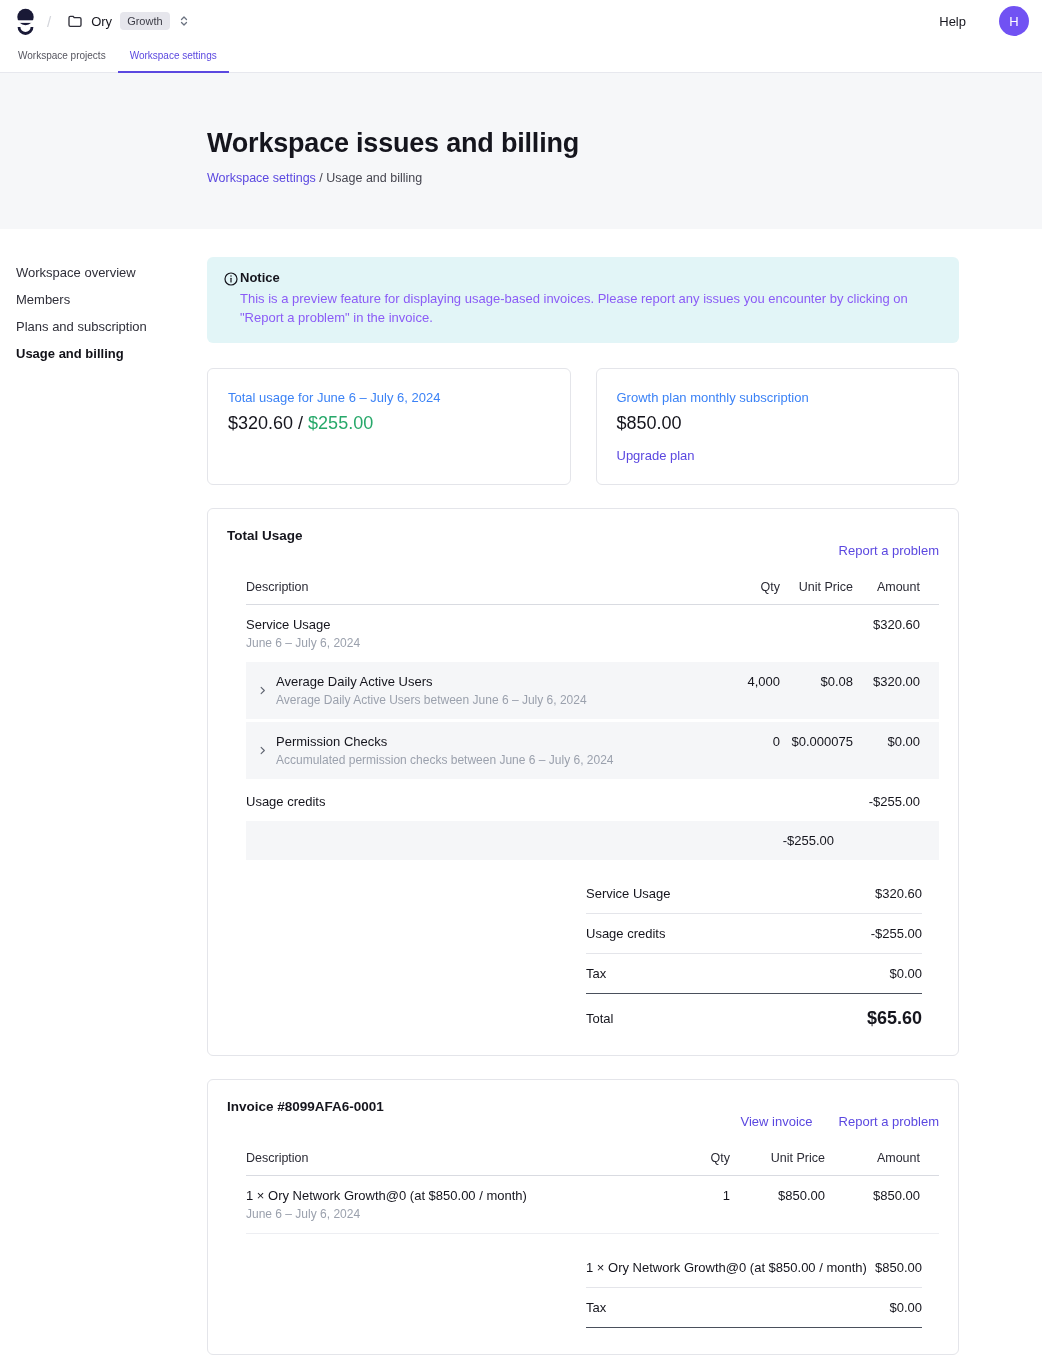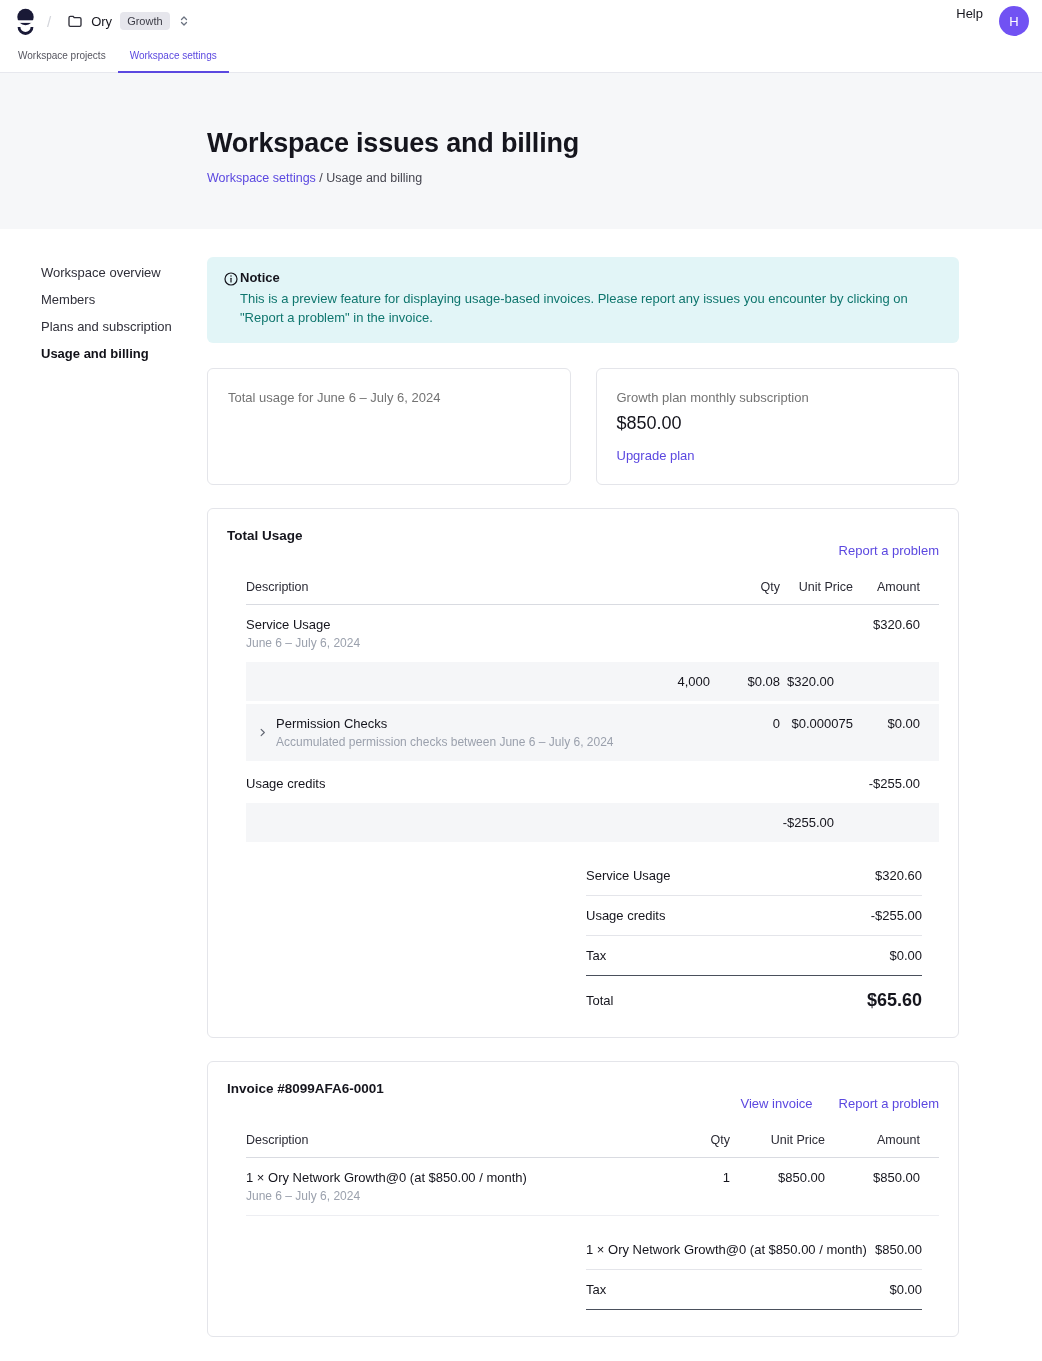--- a/index.html
+++ b/index.html
@@ -8,57 +8,57 @@
   button { font-family:inherit; }
 
   
   .topbar { display:flex; align-items:center; height:42px; padding:0 13px 0 16px; background:#fff; }
   .topbar-left { display:flex; align-items:center; gap:9px; }
   .logo-wrap { display:flex; align-items:center; cursor:pointer; }
   .slash { color:#d3d5db; font-size:15px; margin:0 3px; }
   .ws-switch { display:flex; align-items:center; gap:8px; cursor:pointer; padding:4px 4px; border-radius:6px; }
   .ws-name { font-size:13px; font-weight:500; color:#17171f; }
   .badge { background:#e6e6ec; color:#3c3c46; font-size:11px; padding:3px 7px; border-radius:4px; }
-  .topbar-right { margin-left:auto; display:flex; gap:16px; }
+  .topbar-right { margin-left:auto; display:flex; align-items:center; gap:33px; }
   .help-link { font-size:13px; color:#17171f; cursor:pointer; }
   .avatar { width:30px; height:30px; border-radius:50%; background:#7152f3; color:#fff;
             display:flex; align-items:center; justify-content:center; font-size:13px; font-weight:500; cursor:pointer; }
 
   
   .tabs { display:flex; padding-left:6px; border-bottom:1px solid #e7e8ee; background:#fff; }
   .tab { padding:8px 12px 11px; font-size:10px; color:#55555f; cursor:pointer; position:relative; }
   .tab.active { color:#5b48e0; font-weight:500; }
   .tab.active::after { content:""; position:absolute; left:0; right:0; bottom:-1px; height:2px; background:#5b48e0; }
 
   
   .page-header { background:#f6f7f9; padding:55px 0 44px; }
   .page-header h1 { margin-left:207px; font-size:27px; font-weight:700; letter-spacing:-0.2px; color:#15151d; }
   .breadcrumb { margin:12px 0 0 207px; font-size:12.5px; color:#45454f; }
   .breadcrumb .link { font-size:12.5px; }
 
   
   .main { display:flex; align-items:flex-start; }
   .sidebar { flex:0 0 207px; padding:30px 0 0 16px; }
-  .side-item { font-size:13px; color:#2f2f39; padding:6px 0; cursor:pointer;margin-left:25px; }
+  .side-item { font-size:13px; color:#2f2f39; padding:6px 0; cursor:pointer; }
   .side-item.active { font-weight:700; color:#111118; }
   .content { flex:0 0 752px; width:752px; padding:28px 0 16px; }
 
   .link { color:#5b48e0; font-size:13px; cursor:pointer; text-decoration:none; }
 
   
   .notice { background:#e2f5f7; border-radius:6px; padding:13px 16px 15px; display:flex; gap:1px; }
   .notice-icon { flex:0 0 16px; margin-top:1px; }
   .notice-title { font-weight:700; font-size:13px; color:#15151d; margin-bottom:5px; }
-  .notice-body { font-size:13px; line-height:1.45; color:#0f766e; max-width:692px; }
+  .notice-body { font-size:13px; line-height:1.45; color:#8b5cf6; max-width:692px; }
 
   
   .cards { display:flex; gap:25px; margin-top:25px; }
   .card { border:1px solid #e4e5ea; border-radius:6px; background:#fff; }
   .mini-card { flex:1; padding:21px 20px; min-height:109px; }
-  .mini-label { font-size:13px; color:#737373; }
+  .mini-label { font-size:13px; color:#3b82f6; }
   .mini-amount { margin-top:8px; font-size:18px; font-weight:500; color:#15151d; }
   .green { color:#27a86a; }
   .mini-card .link { display:inline-block; margin-top:14px; }
 
   
   .panel { margin-top:23px; padding:19px 19px 26px; }
   .panel-head { display:flex; align-items:flex-start;flex-direction:column; }
   .panel-title { font-size:13.5px; font-weight:700; color:#15151d; }
   .panel-links { margin-left:auto; display:flex; gap:26px; }
 
@@ -152,20 +152,21 @@
       </span>
       <div>
         <div class="notice-title">Notice</div>
         <div class="notice-body">This is a preview feature for displaying usage-based invoices. Please report any issues you encounter by clicking on "Report a problem" in the invoice.</div>
       </div>
     </div>
 
     <div class="cards">
       <div class="card mini-card">
         <div class="mini-label">Total usage for June 6 – July 6, 2024</div>
+        <div class="mini-amount"><span>$320.60</span><span> / </span><span class="green">$255.00</span></div>
       </div>
       <div class="card mini-card">
         <div class="mini-label">Growth plan monthly subscription</div>
         <div class="mini-amount">$850.00</div>
         <a class="link">Upgrade plan</a>
       </div>
     </div>
 
     <div class="card panel">
       <div class="panel-head">
@@ -187,20 +188,31 @@
           <div>
             <div class="rtitle">Service Usage</div>
             <div class="rsub">June 6 – July 6, 2024</div>
           </div>
           <div class="num cell-val"></div>
           <div class="num cell-val"></div>
           <div class="num cell-val amount-cell">$320.60</div>
         </div>
 
         <div class="trow g-usage gray-row row-pad">
+          <div class="desc-indent">
+            <button class="chev-btn">
+              <svg width="11" height="11" viewBox="0 0 24 24" fill="none" stroke="#5f6470" stroke-width="2.4" stroke-linecap="round" stroke-linejoin="round">
+                  <path d="M9 5l7 7-7 7"></path>
+                </svg>
+            </button>
+            <div>
+              <div class="rtitle">Average Daily Active Users</div>
+              <div class="rsub">Average Daily Active Users between June 6 – July 6, 2024</div>
+            </div>
+          </div>
           <div class="num cell-val">4,000</div>
           <div class="num cell-val">$0.08</div>
           <div class="num cell-val amount-cell">$320.00</div>
         </div>
 
 
         <div class="trow g-usage gray-row row-pad">
           <div class="desc-indent">
             <button class="chev-btn">
               <svg width="11" height="11" viewBox="0 0 24 24" fill="none" stroke="#5f6470" stroke-width="2.4" stroke-linecap="round" stroke-linejoin="round">

